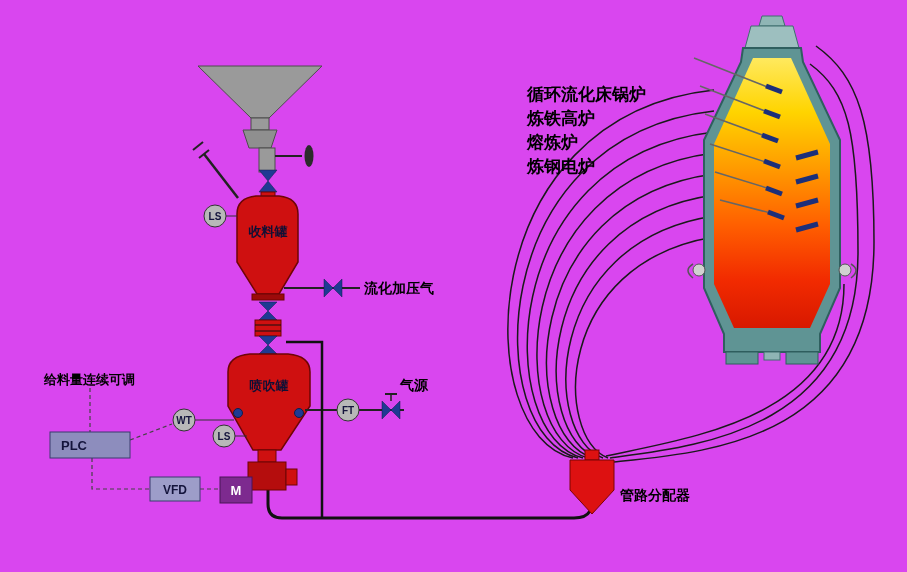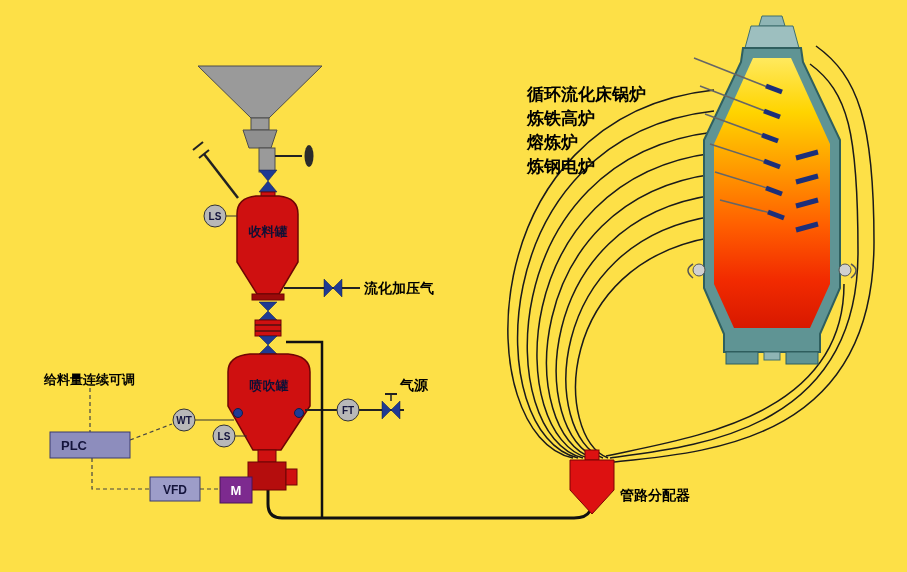--- a/index.html
+++ b/index.html
@@ -1,16 +1,16 @@
 <!DOCTYPE html>
 <html><head>
 <meta charset="utf-8">
 <style>
   html,body{margin:0;padding:0;background:#ffffff;}
-  .canvas{position:relative;width:907px;height:572px;background:#fde047;overflow:hidden;}
+  .canvas{position:relative;width:907px;height:572px;background:#d946ef;overflow:hidden;}
   svg{position:absolute;left:0;top:0;}
   text{font-family:"Liberation Sans","DejaVu Sans",sans-serif;}
   .cn{font-weight:bold;fill:#000000;}
   .cn-serif{font-family:"Liberation Serif","DejaVu Serif",serif;font-weight:bold;fill:#000000;}
   .tag{font-weight:bold;fill:#14143c;}
   .vessel-label{font-weight:bold;fill:#101035;}
   .pipe{stroke:#1a1a1a;stroke-width:1.5;fill:none;}
   .thickpipe{stroke:#111111;fill:none;}
   .dash{stroke:#444444;stroke-width:1.2;fill:none;stroke-dasharray:4 3;}
   .navy{fill:#1f3a93;stroke:#101d4a;stroke-width:0.5;}

